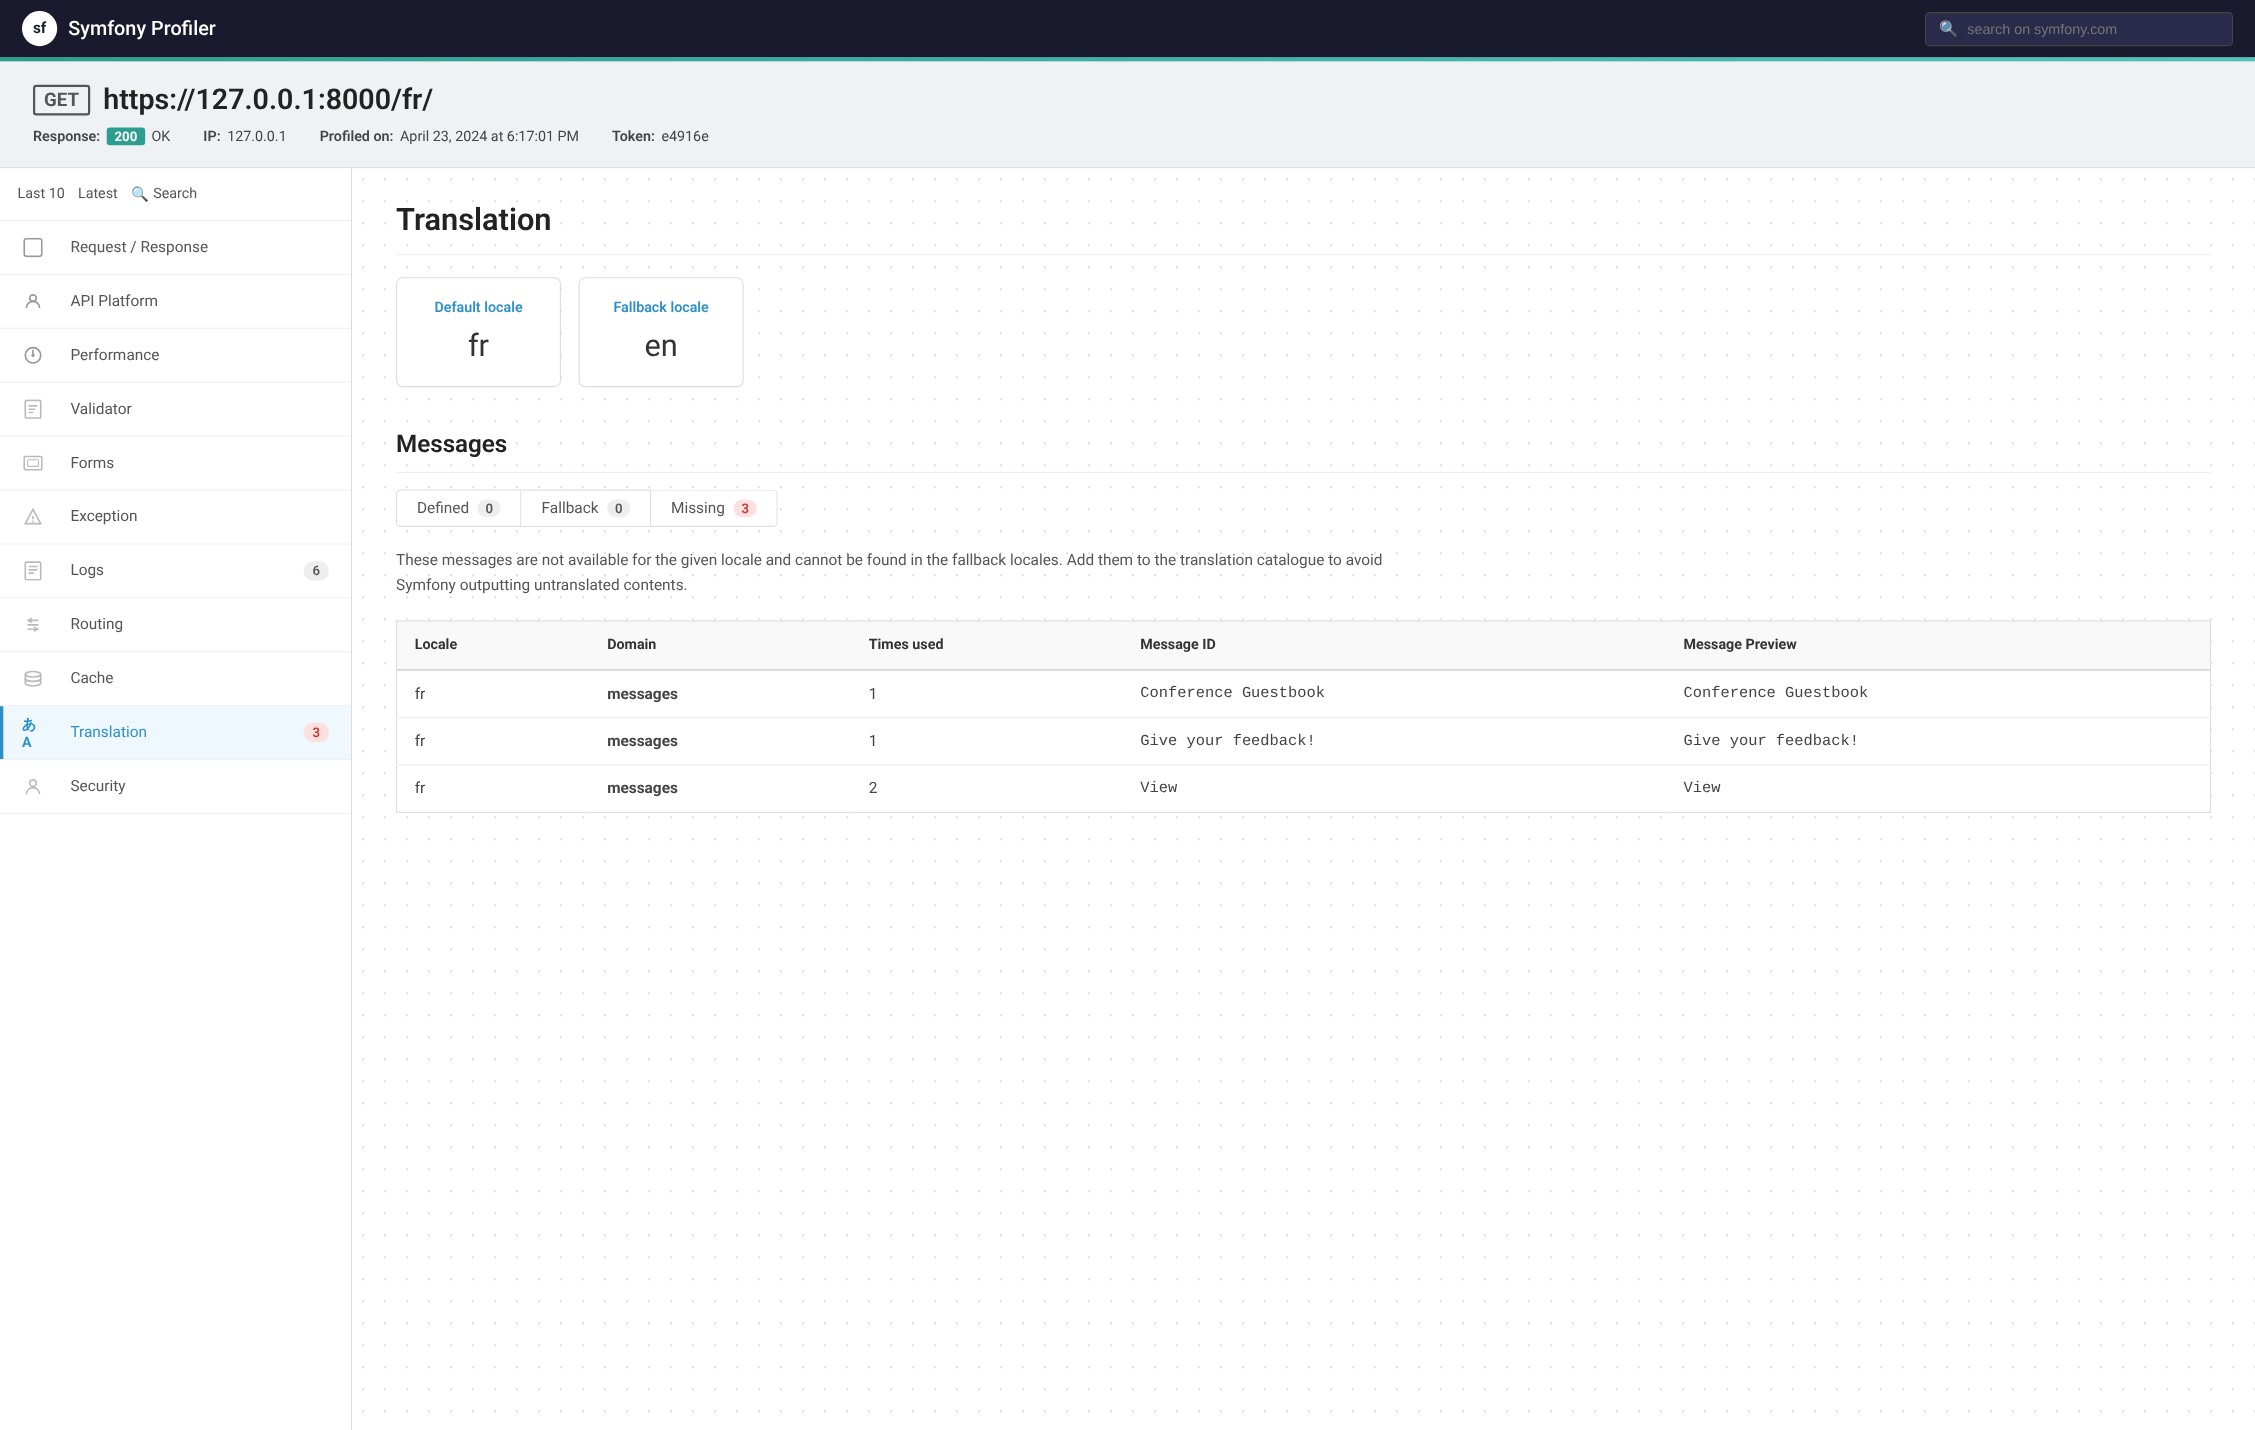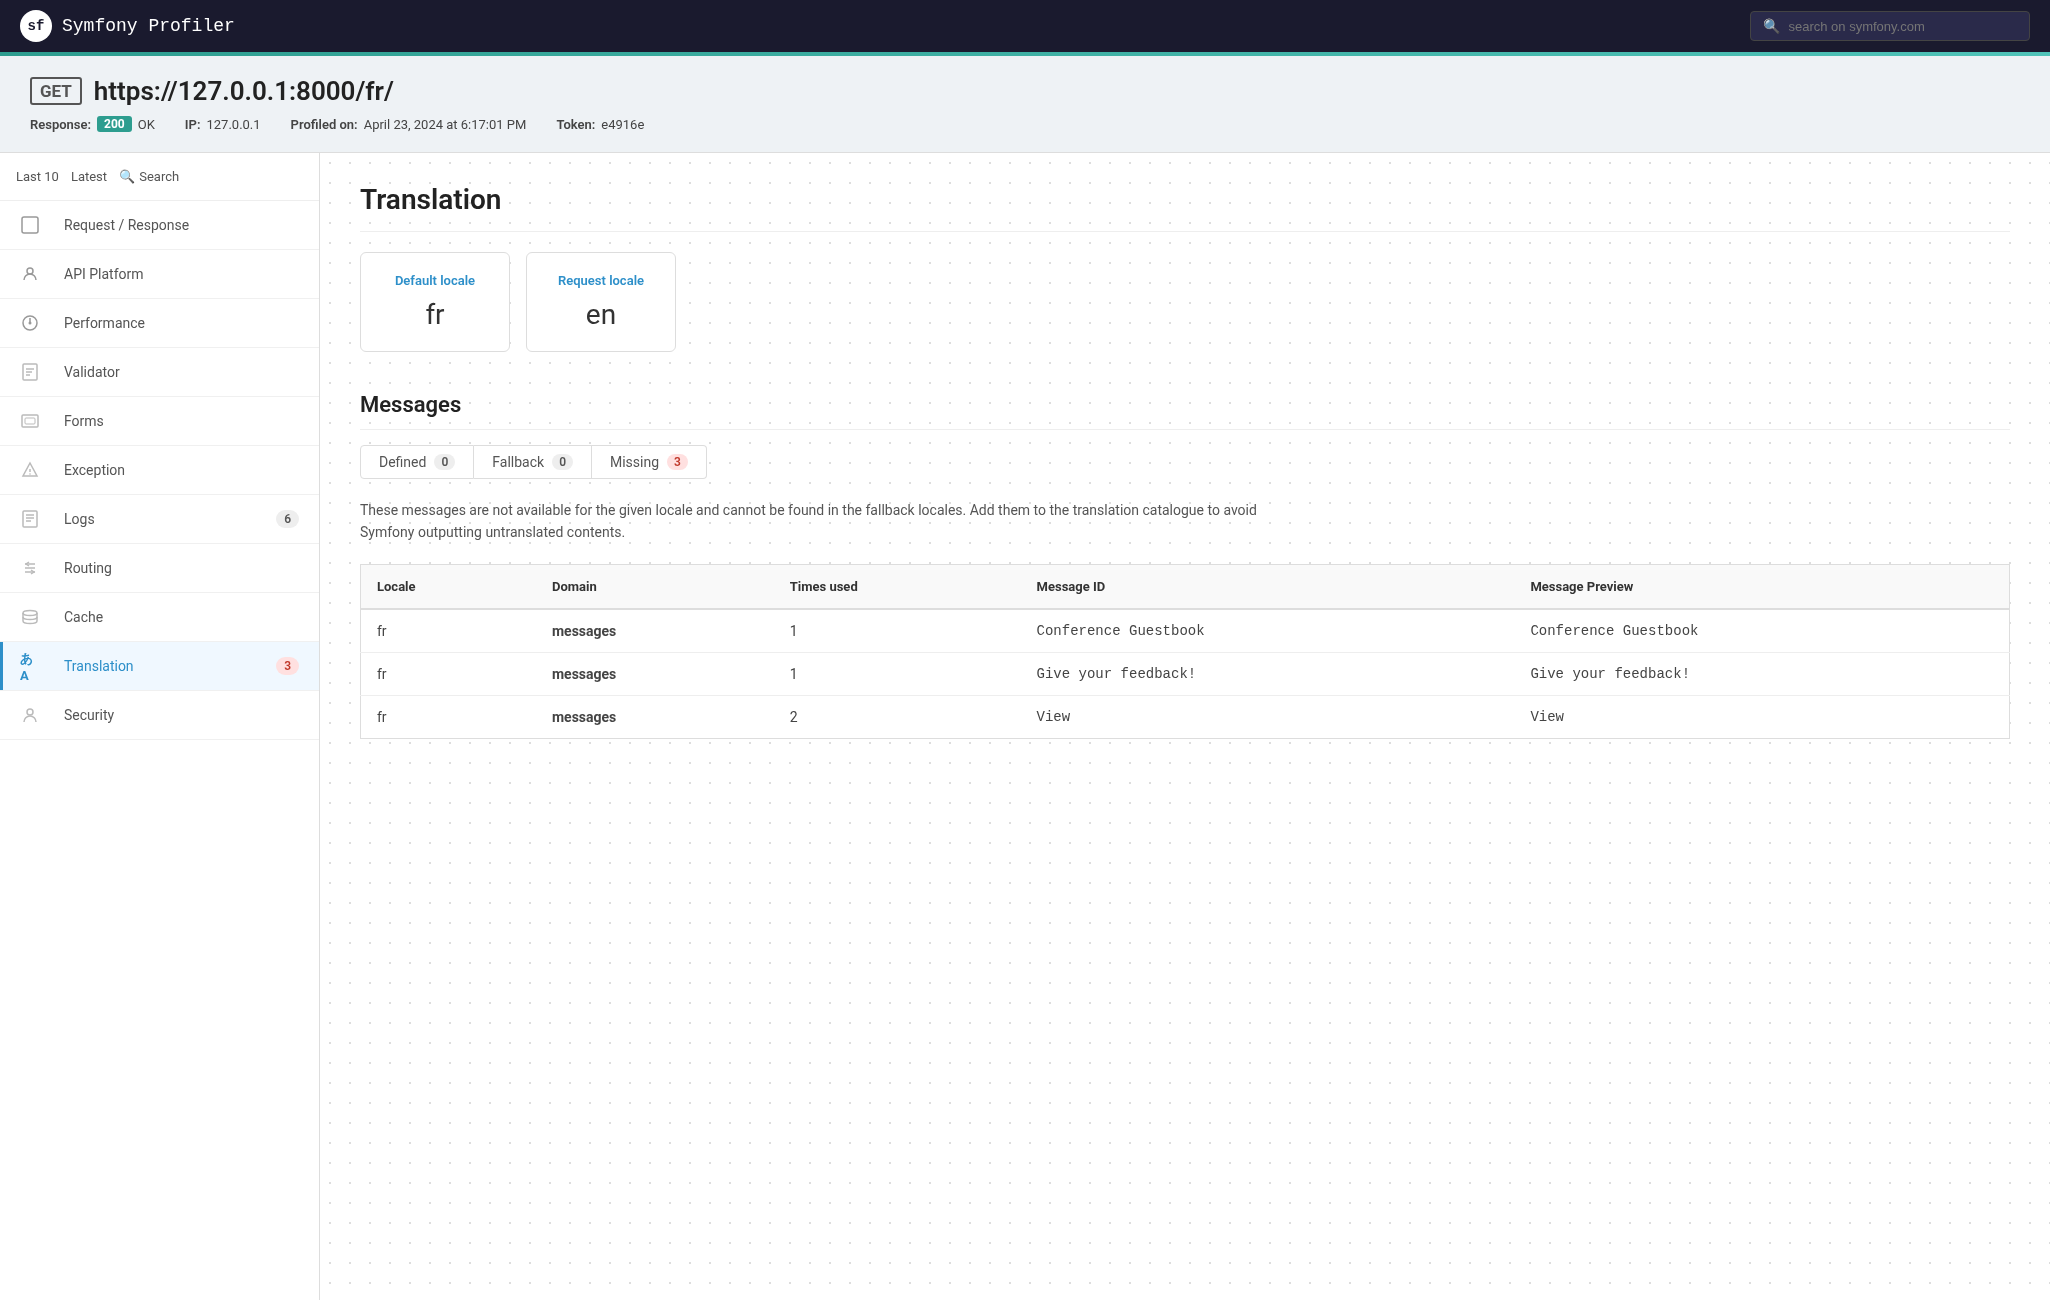--- a/index.html
+++ b/index.html
@@ -19,21 +19,20 @@
       height: 52px;
       position: relative;
     }
     .top-bar-logo {
       display: flex;
       align-items: center;
       gap: 10px;
       color: white;
       font-size: 18px;
       font-weight: 500;
-      font-family: Liberation Mono, monospace;
     }
     .logo-circle {
       width: 32px;
       height: 32px;
       background: white;
       border-radius: 50%;
       display: flex;
       align-items: center;
       justify-content: center;
       font-weight: bold;
@@ -512,21 +511,21 @@
   <div class="main-content">
 
     <h1 class="page-title">Translation</h1>
 
     <div class="locale-cards">
       <div class="locale-card">
         <div class="locale-card-label">Default locale</div>
         <div class="locale-card-value">fr</div>
       </div>
       <div class="locale-card">
-        <div class="locale-card-label">Request locale</div>
+        <div class="locale-card-label">Fallback locale</div>
         <div class="locale-card-value">en</div>
       </div>
     </div>
 
     <h2 class="section-title">Messages</h2>
 
     <div class="filter-tabs">
       <div class="filter-tab">
         <span>Defined</span>
         <span class="filter-count">0</span>

